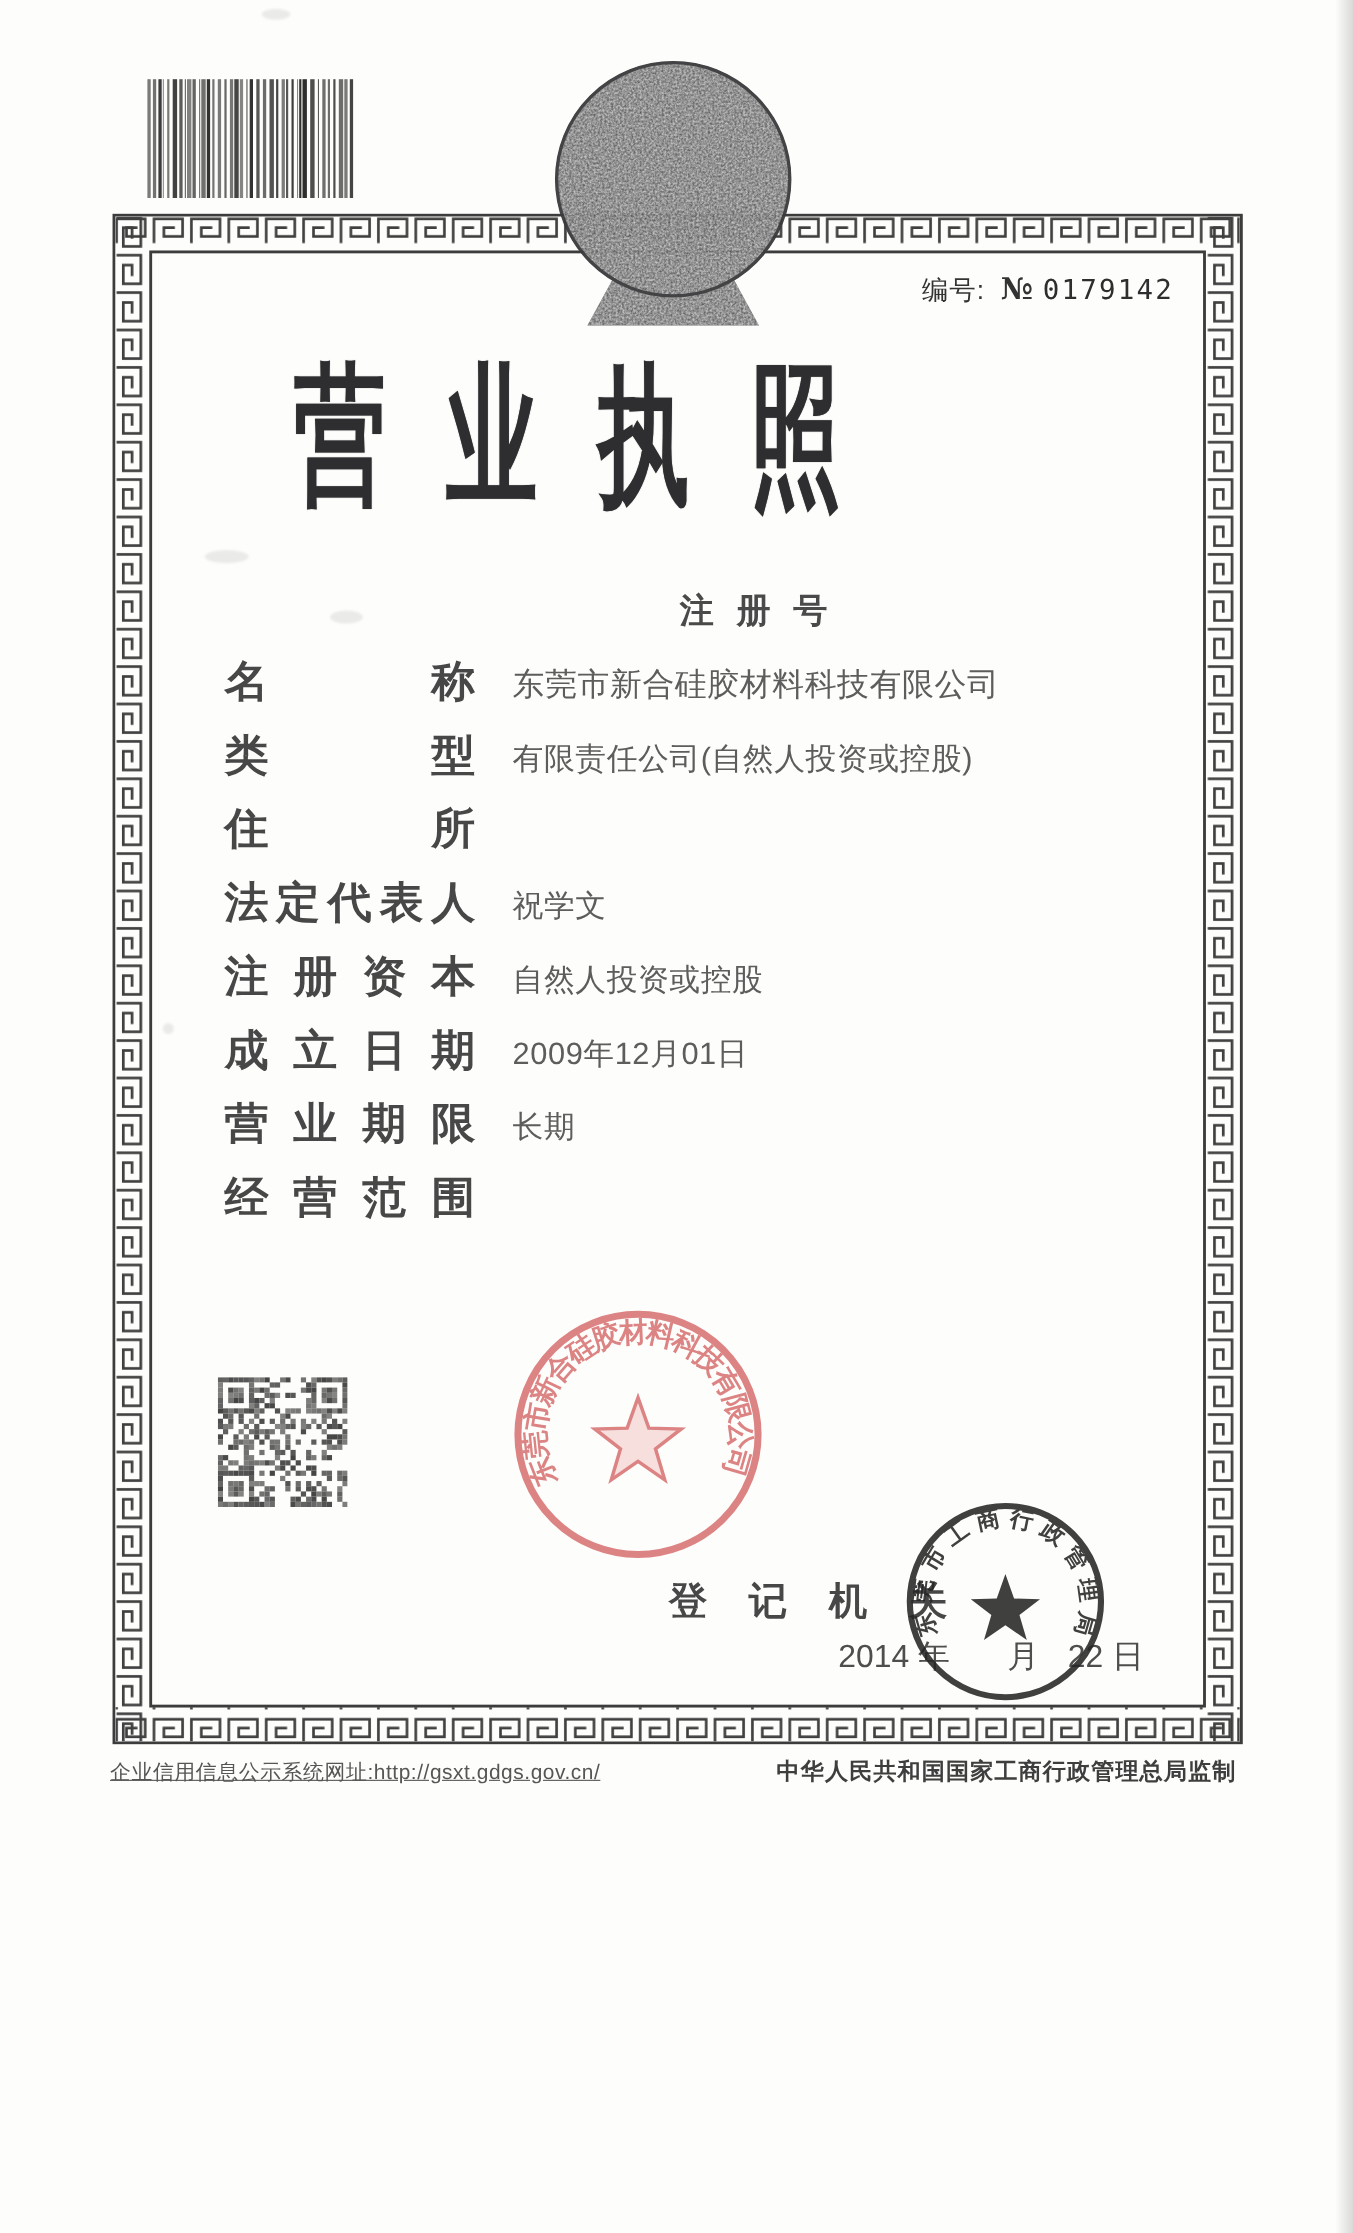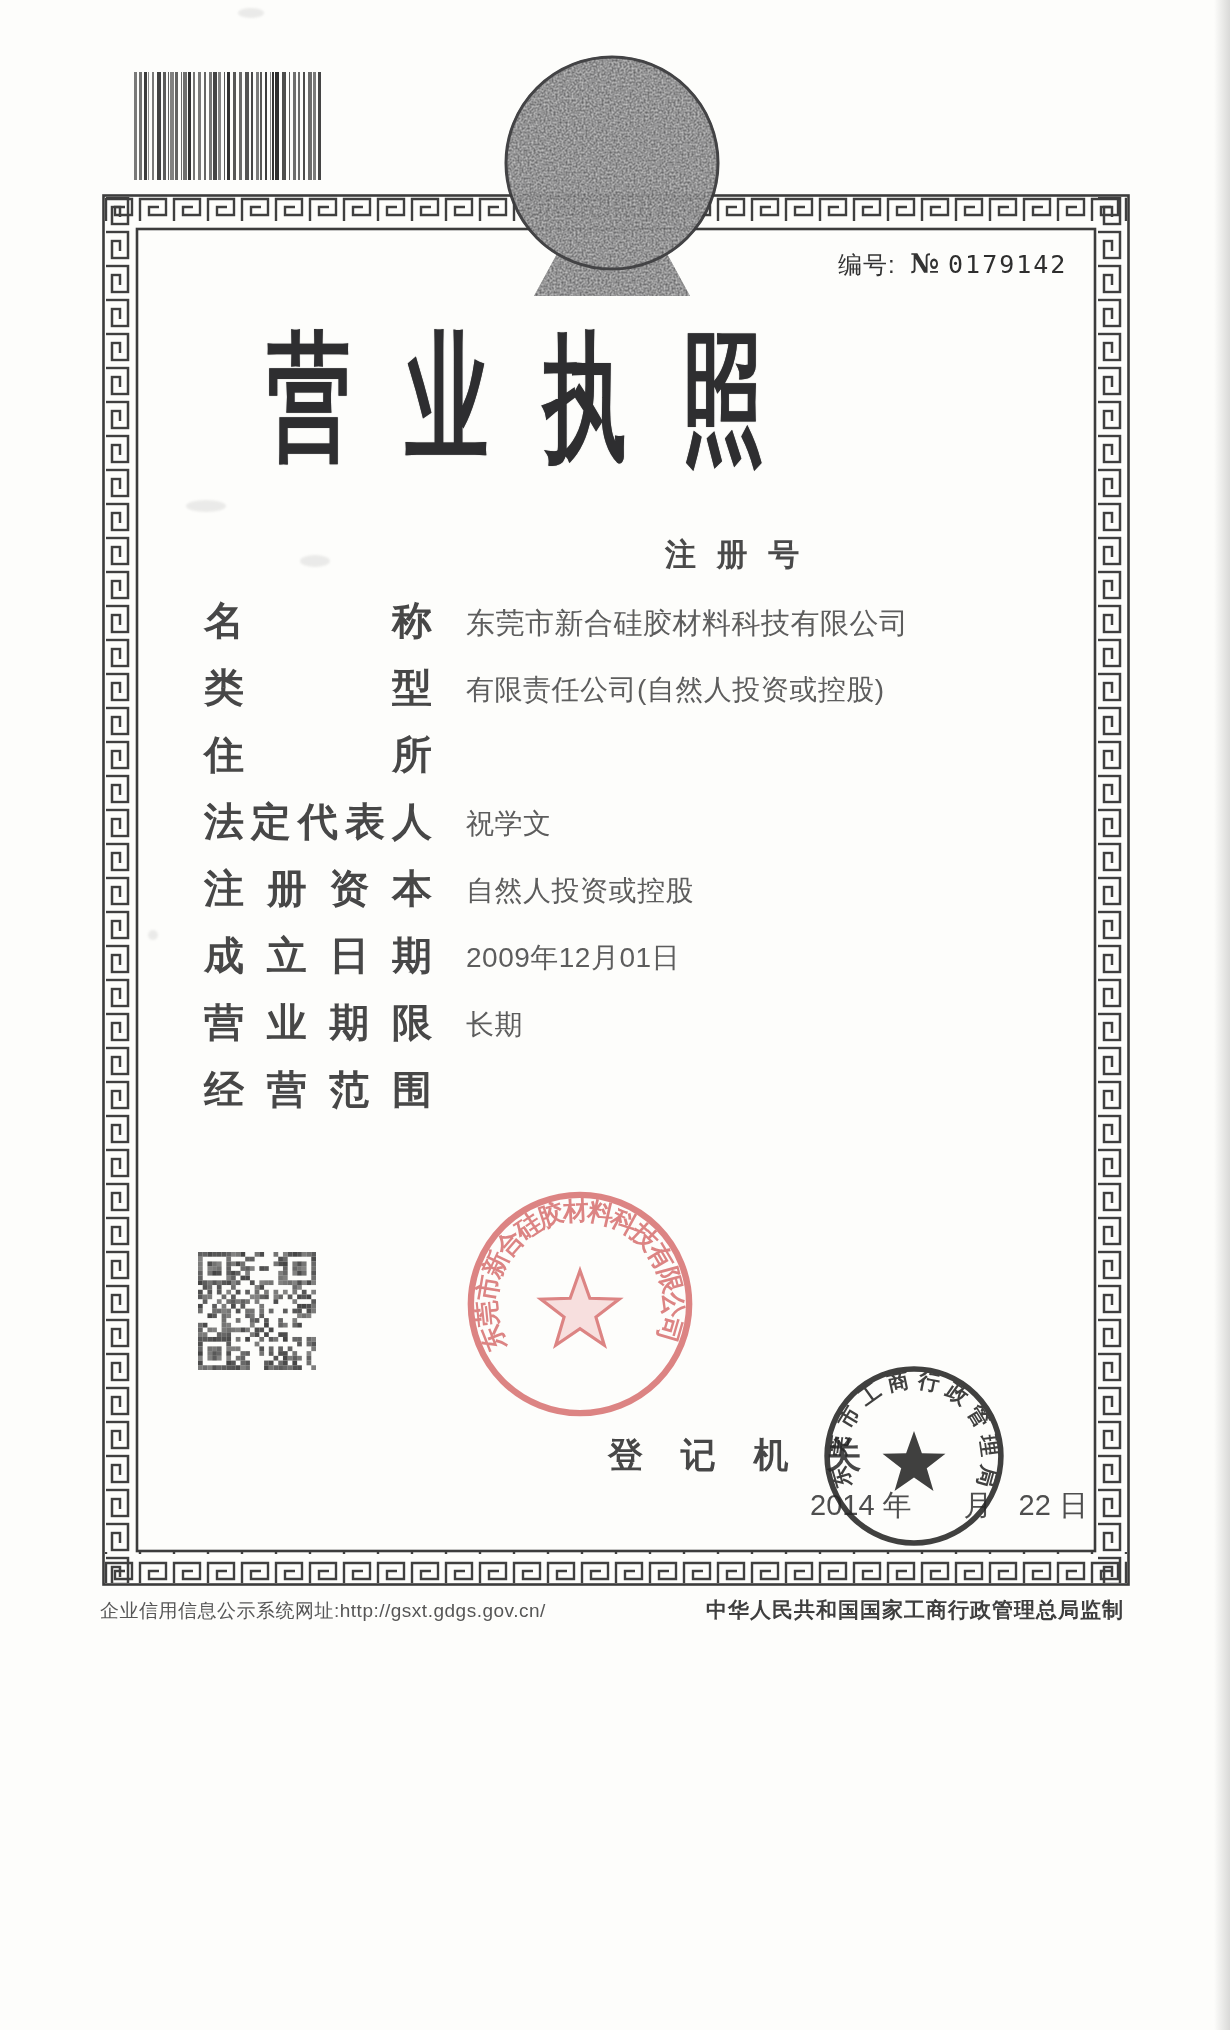--- a/index.html
+++ b/index.html
@@ -30,21 +30,21 @@
   .serial .digits{font-family:"DejaVu Sans Mono", monospace;font-size:25px;letter-spacing:2px;margin-left:8px;color:#2e2e2e;}
 
   
   .title{left:240px;top:322px;width:470px;display:flex;justify-content:space-between;}
   .title span{font-size:138px;line-height:150px;font-weight:900;color:#2e2e30;
     transform:scaleX(.60);transform-origin:center;letter-spacing:0;
     text-shadow:0 0 1px #555;}
 
   
   .reg-line{left:618px;top:534px;white-space:nowrap;display:flex;align-items:baseline;}
-  .reg-line .lbl{font-size:31px;font-weight:700;color:#4a4a4a;letter-spacing:6px;margin-left:47px;}
+  .reg-line .lbl{font-size:31px;font-weight:700;color:#4a4a4a;letter-spacing:6px;}
   .reg-line .num{font-family:"DejaVu Serif", serif;font-size:34px;color:#4a4a4a;letter-spacing:2.5px;margin-left:26px;}
 
   
   .fields{left:204px;top:598px;width:860px;}
   .frow{display:flex;align-items:flex-start;margin-bottom:23px;}
   .flabel{width:228px;flex:0 0 228px;display:flex;justify-content:space-between;
     font-size:40px;font-weight:700;color:#474747;line-height:44px;
     transform:scaleY(.98);}
   .fvalue{margin-left:34px;padding-top:9px;font-size:28px;color:#5d5d5d;line-height:32px;letter-spacing:.5px;}
   .fvalue.big{font-size:29px;letter-spacing:.5px;}
@@ -52,26 +52,26 @@
 
   
   .qr{left:198px;top:1252px;width:118px;height:118px;opacity:.88;}
 
   
   .red-seal{left:462px;top:1186px;width:236px;height:236px;opacity:.85;}
   .black-stamp{left:818px;top:1360px;width:192px;height:192px;opacity:.88;}
 
   
   .registry{left:608px;top:1432px;font-size:35px;font-weight:700;color:#474747;letter-spacing:14px;white-space:nowrap;text-align:right;}
-  .date-line{left:762px;top:1486px;font-size:29px;color:#4e4e4e;white-space:nowrap;margin-left:48px;}
+  .date-line{left:762px;top:1486px;font-size:29px;color:#4e4e4e;white-space:nowrap;}
   .date-line .gap1{display:inline-block;width:52px;}
   .date-line .gap2{display:inline-block;width:26px;}
 
   
-  .footer-left{left:100px;top:1598px;font-size:19px;color:#565656;letter-spacing:.5px;}
+  .footer-left{left:100px;top:1598px;font-size:19px;color:#565656;letter-spacing:.5px;text-decoration:underline;}
   .footer-right{left:706px;top:1596px;font-size:21px;font-weight:700;color:#3e3e3e;letter-spacing:1px;}
 
   
   .frame{left:102px;top:194px;}
 </style>
 </head>
 <body>
 
 <div class="abs scan-edge"></div>
 <div class="abs smudge" style="left:238px;top:8px;width:26px;height:10px;"></div>

